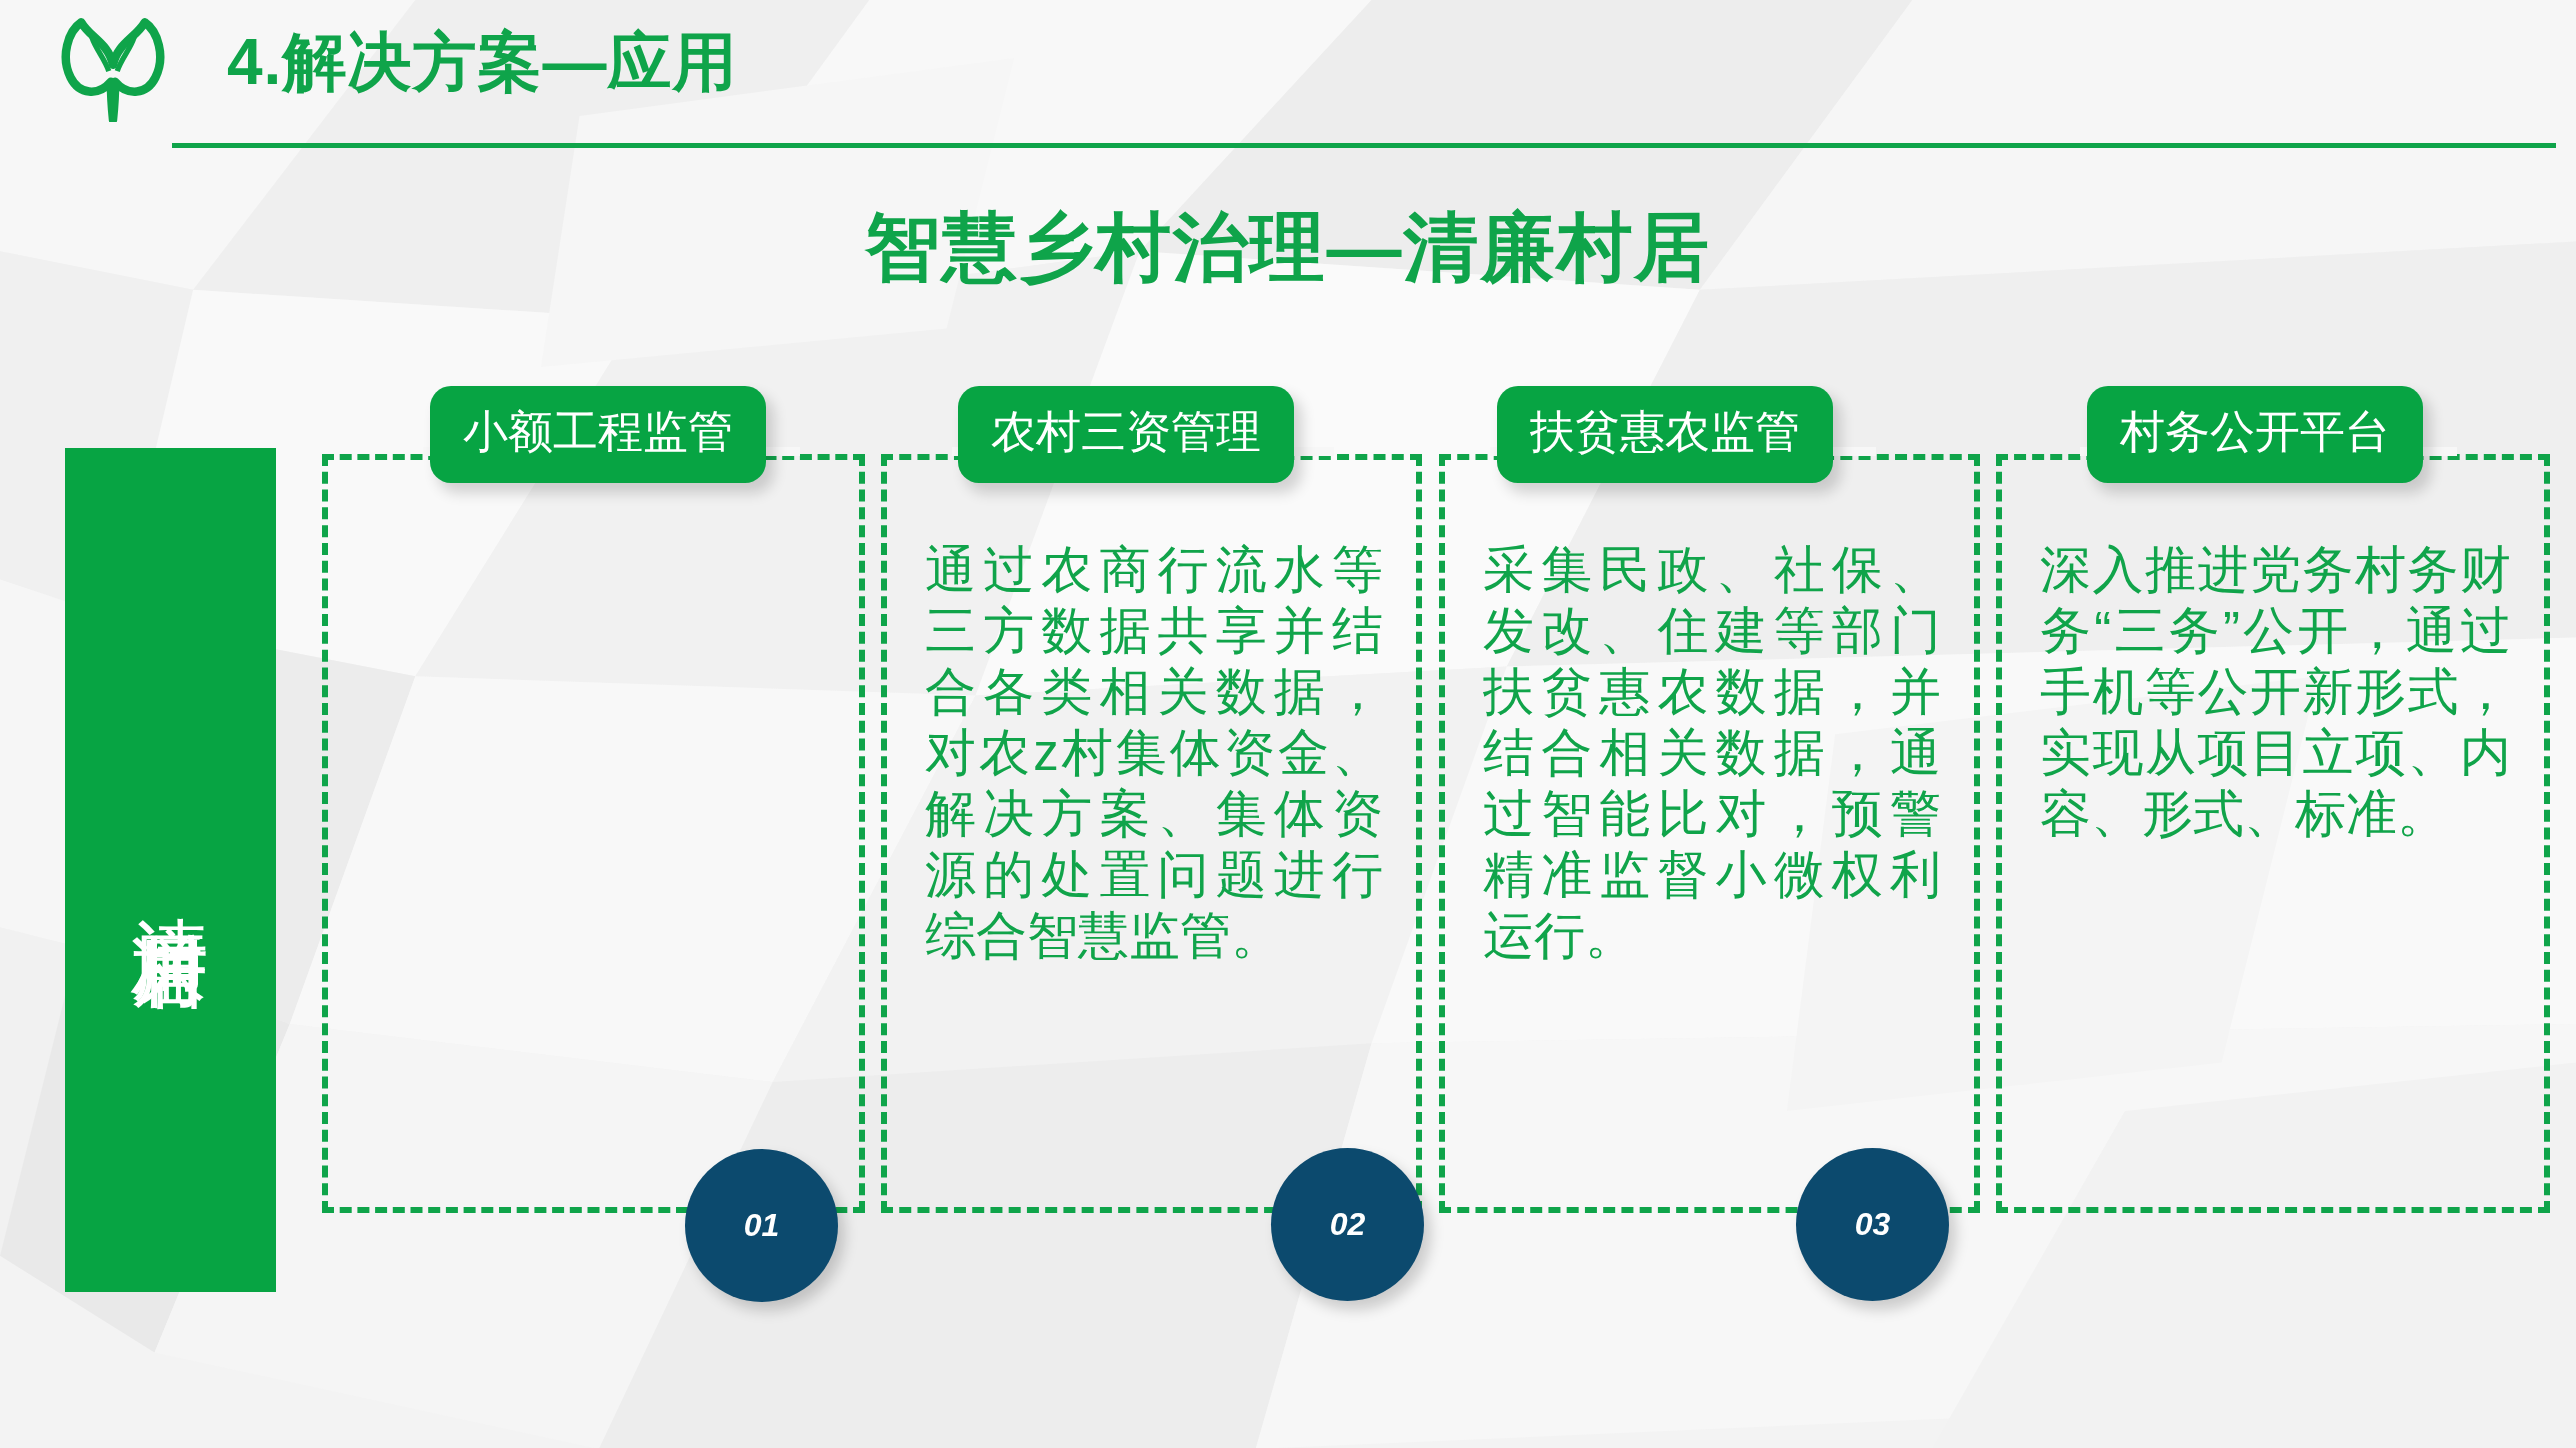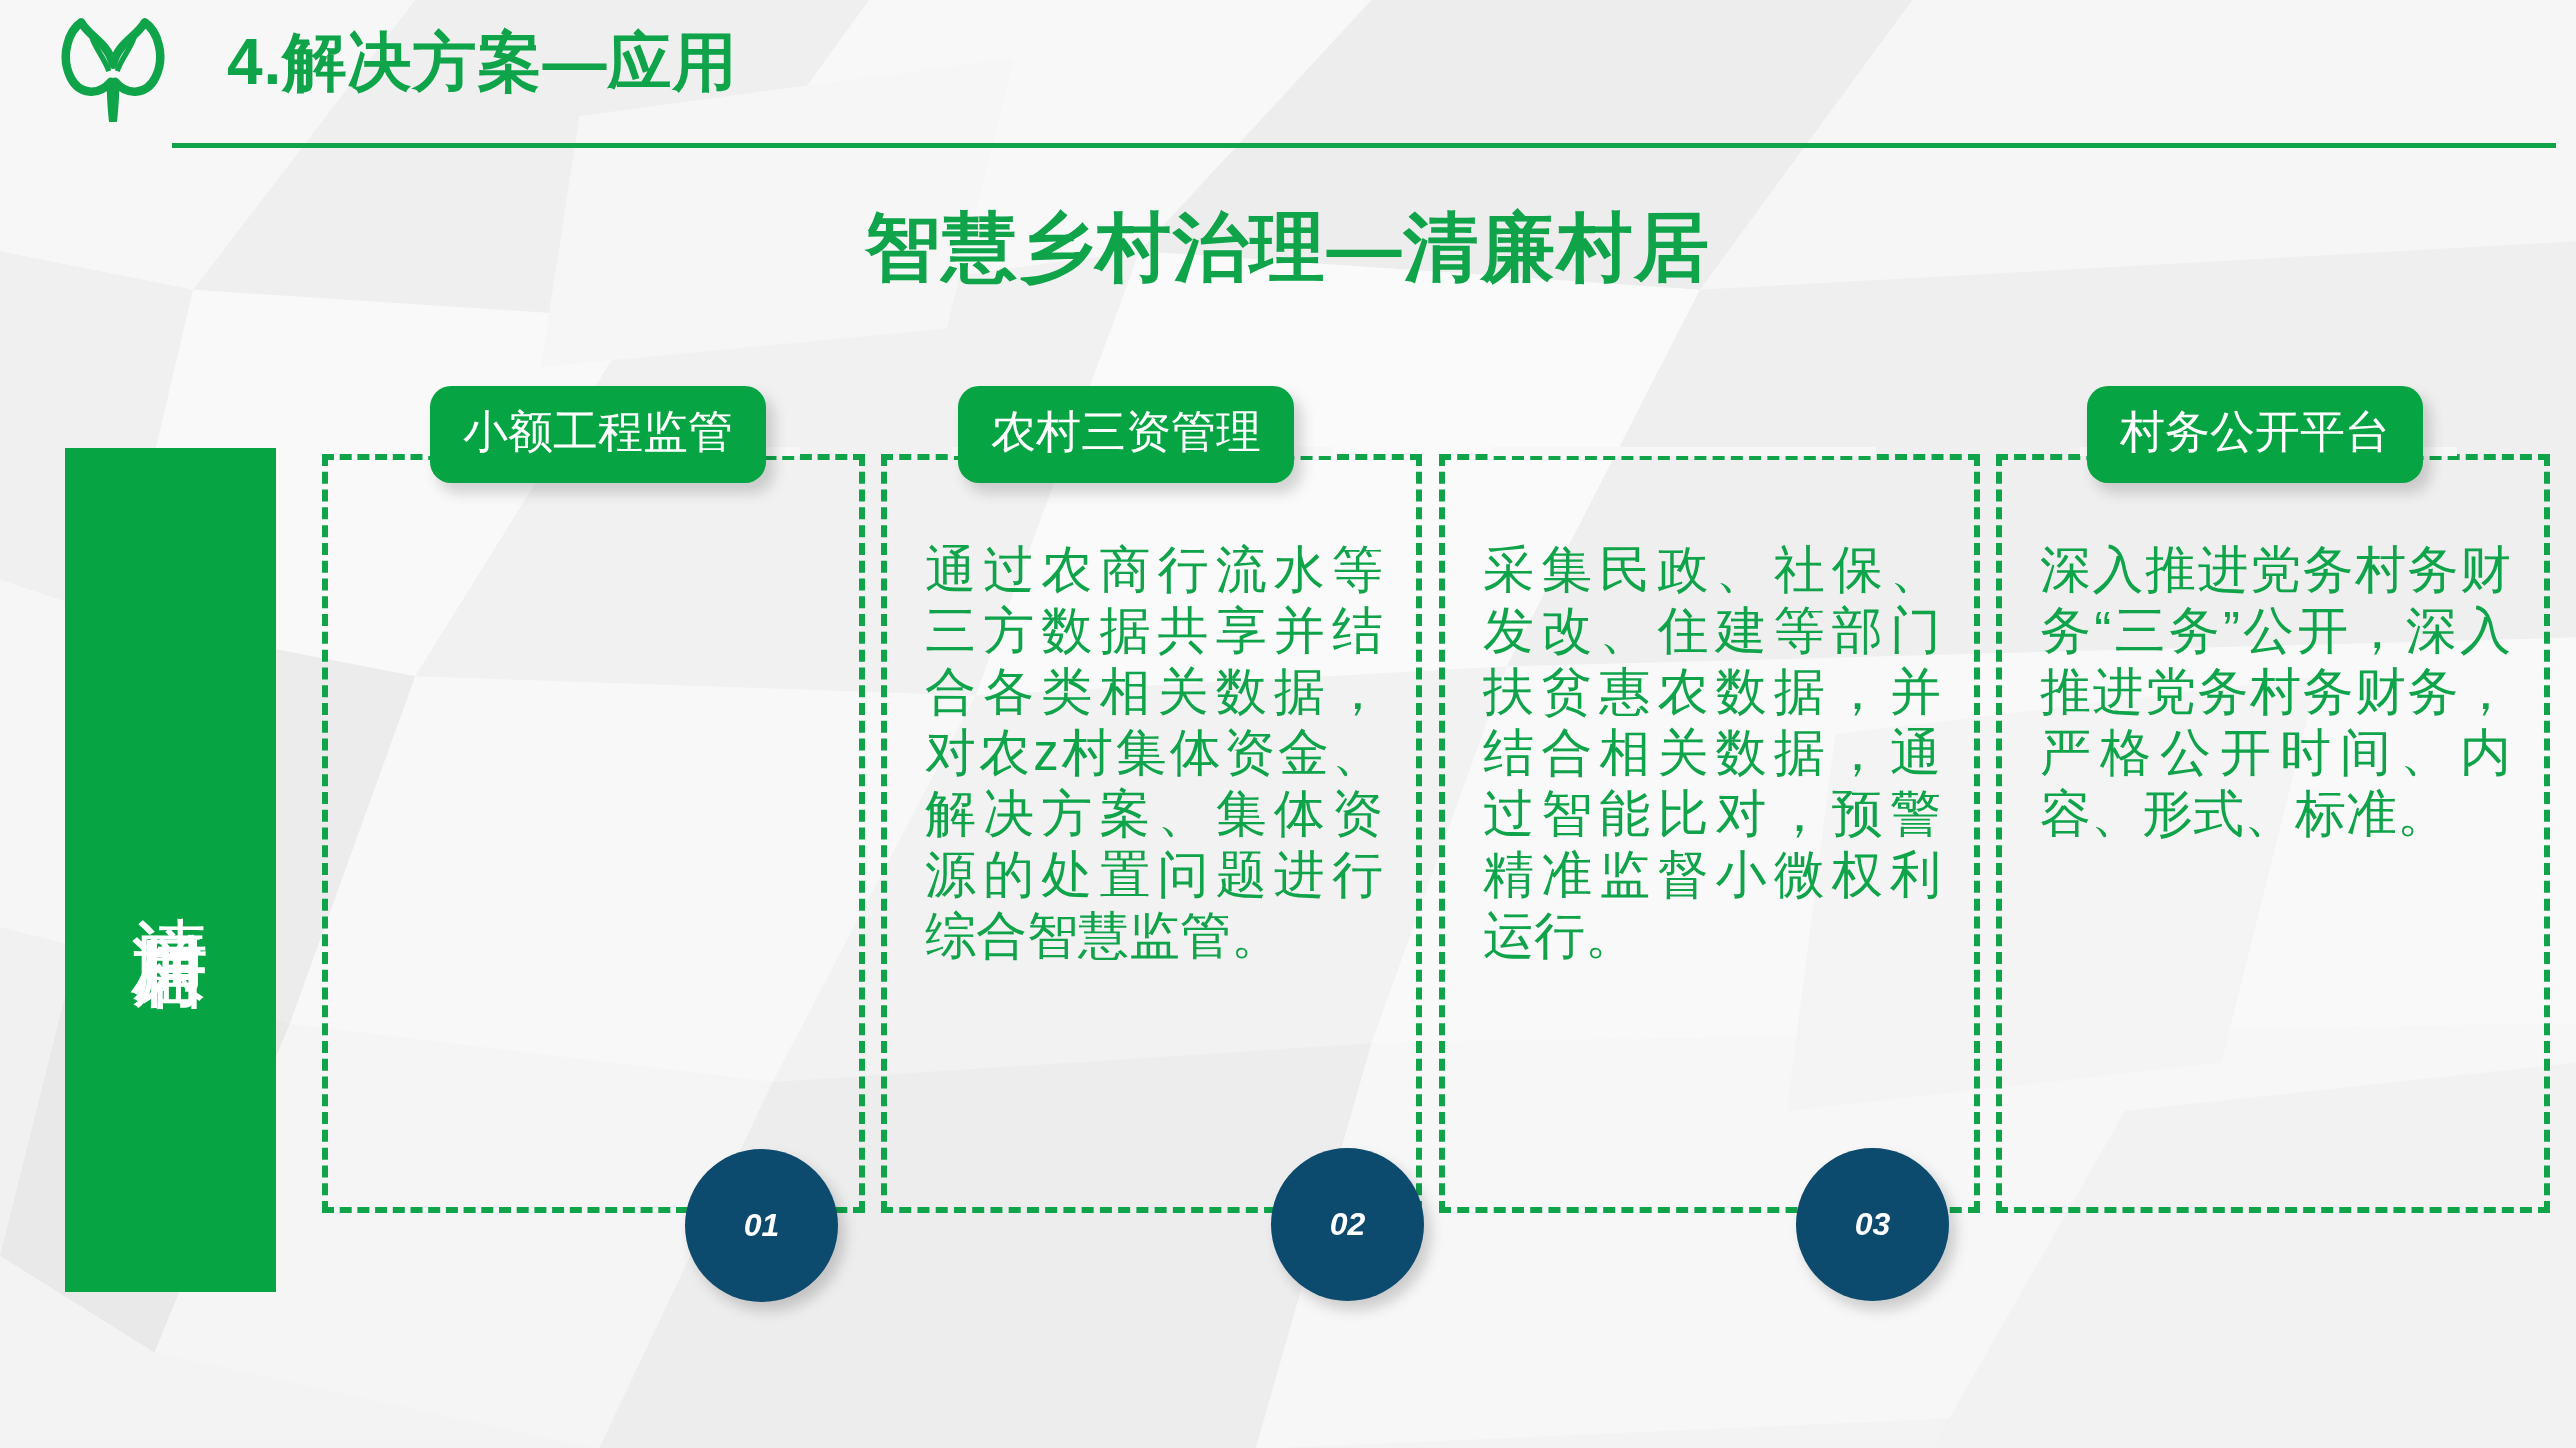--- a/index.html
+++ b/index.html
@@ -159,23 +159,24 @@
   <div class="dashed"></div>
   <div class="notch"></div>
   <div class="pill">农村三资管理</div>
   <div class="body-text">通过农商行流水等三方数据共享并结合各类相关数据，对农z村集体资金、解决方案、集体资源的处置问题进行综合智慧监管。</div>
   <div class="num-circle">02</div>
 </div>
 
 <div class="card" id="card-3">
   <div class="dashed"></div>
   <div class="notch"></div>
+  <div class="pill">扶贫惠农监管</div>
   <div class="body-text">采集民政、社保、发改、住建等部门扶贫惠农数据，并结合相关数据，通过智能比对，预警精准监督小微权利运行。</div>
   <div class="num-circle">03</div>
 </div>
 
 <div class="card" id="card-4">
   <div class="dashed"></div>
   <div class="notch"></div>
   <div class="pill">村务公开平台</div>
-  <div class="body-text">深入推进党务村务财务“三务”公开，深入推进党务村务财务，严格公开时间、内容、形式、标准。</div>
+  <div class="body-text">深入推进党务村务财务“三务”公开，通过手机等公开新形式，实现从项目立项、内容、形式、标准。</div>
 </div>
 
 
 </body></html>

